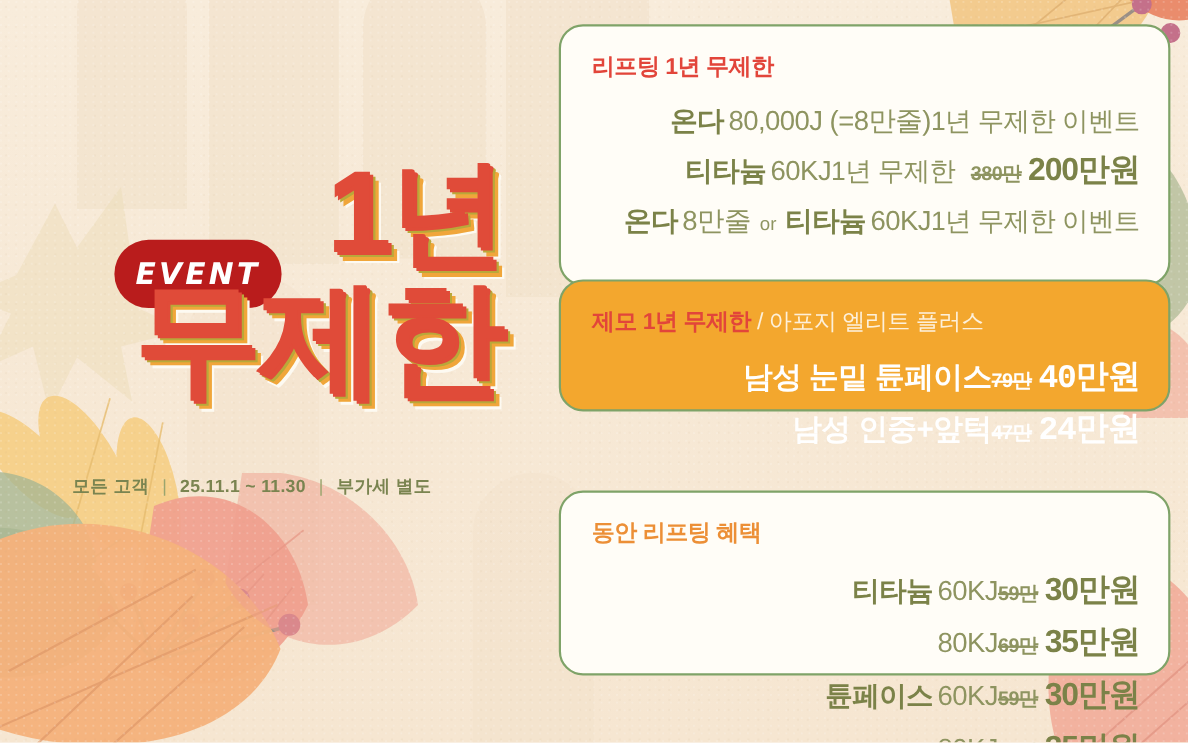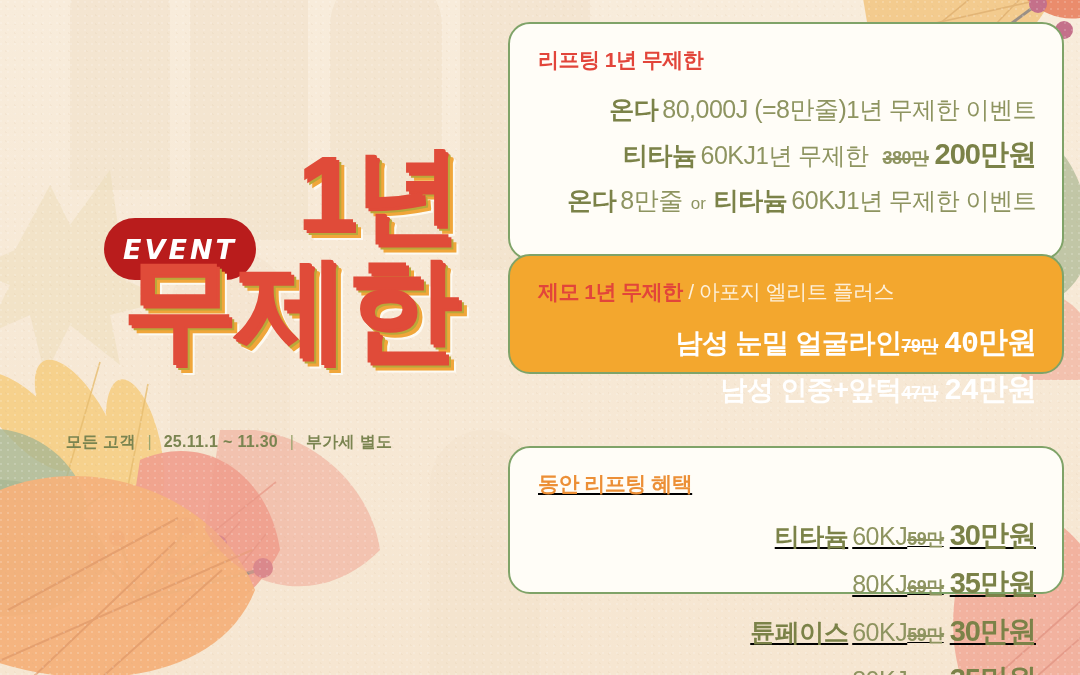--- a/index.html
+++ b/index.html
@@ -114,21 +114,21 @@
     background:#fffdf7;
     border:2px solid #7fa368;
   }
   .card-orange {
     background:#f3a72e;
     border:2px solid #7fa368;
   }
 
   #card-1 { top:0;   height:238px; }
   #card-2 { top:232; height:120px; top:232px; }
-  #card-3 { top:424px; height:148px;text-decoration:underline; }
+  #card-3 { top:424px; height:168px; }
 
   .card-title {
     font-size:21px;
     font-weight:700;
     letter-spacing:-.5px;
     margin-bottom:10px;
   }
   .t-red    { color:#e2453a; }
   .t-orange { color:#ec8f36; }
   .card-title .sub-slash { color:#fdf0da; font-weight:500; }
@@ -380,21 +380,21 @@
     </div>
 
     <div class="card card-orange" id="card-2">
       <div class="card-title t-red">
         <span>제모 1년 무제한</span><span class="sub-slash"> / 아포지 엘리트 플러스</span>
       </div>
       <div class="rows">
 
         <div class="row">
           <div class="r-left">
-            <span class="nm">남성 눈밑 얼굴라인</span>
+            <span class="nm">남성 눈밑 튠페이스</span>
           </div>
           <div class="r-right">
             <span class="old">79만</span>
             <span class="new">40만원</span>
           </div>
         </div>
 
 
         <div class="row">
           <div class="r-left">

